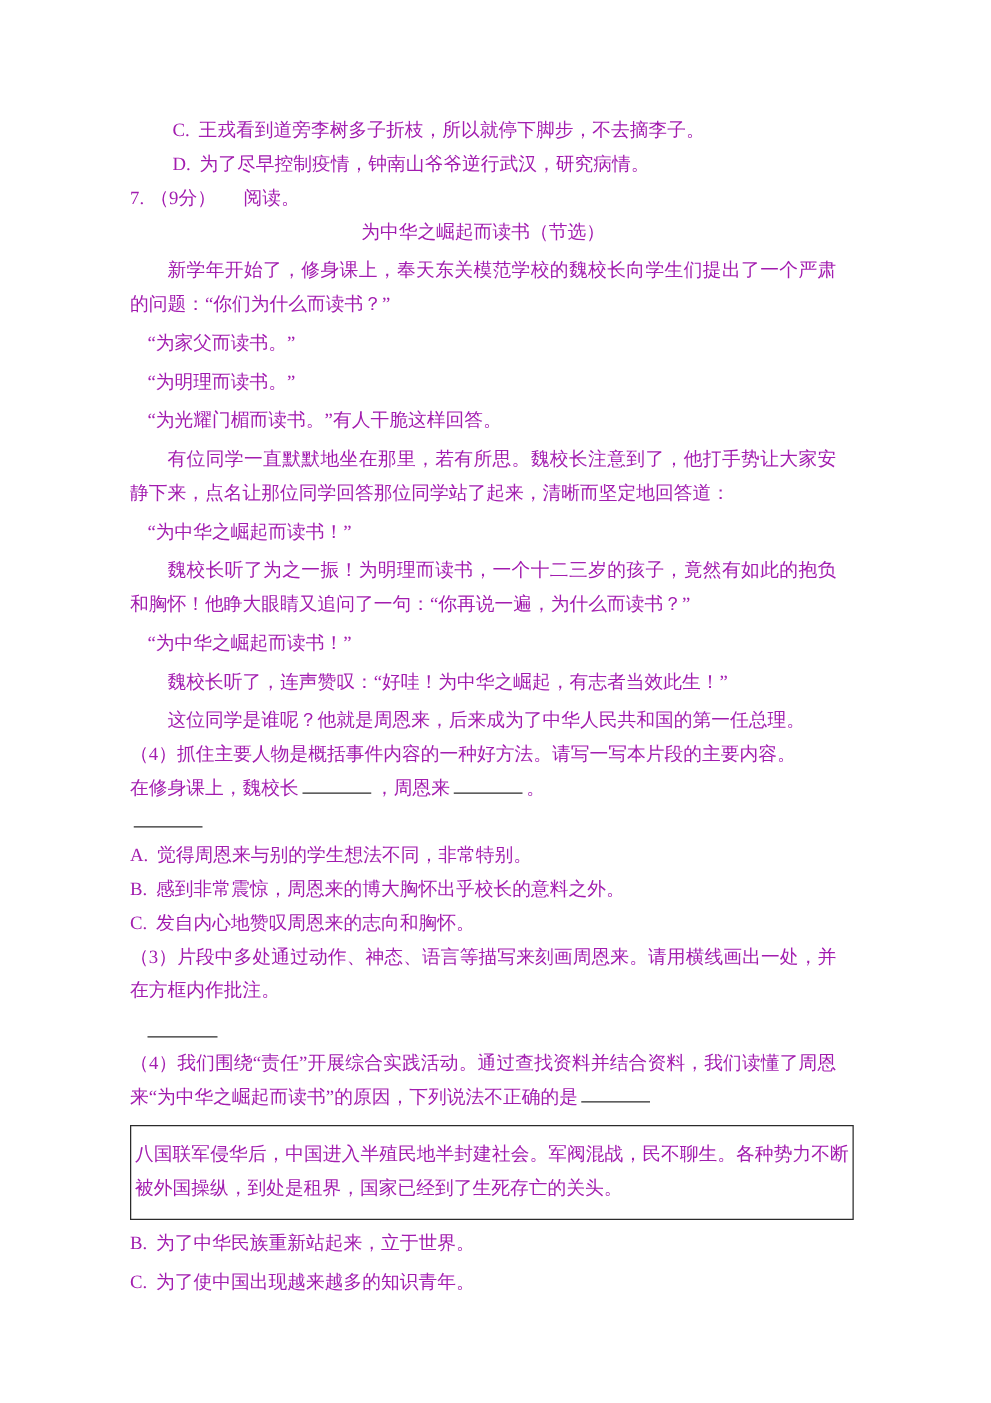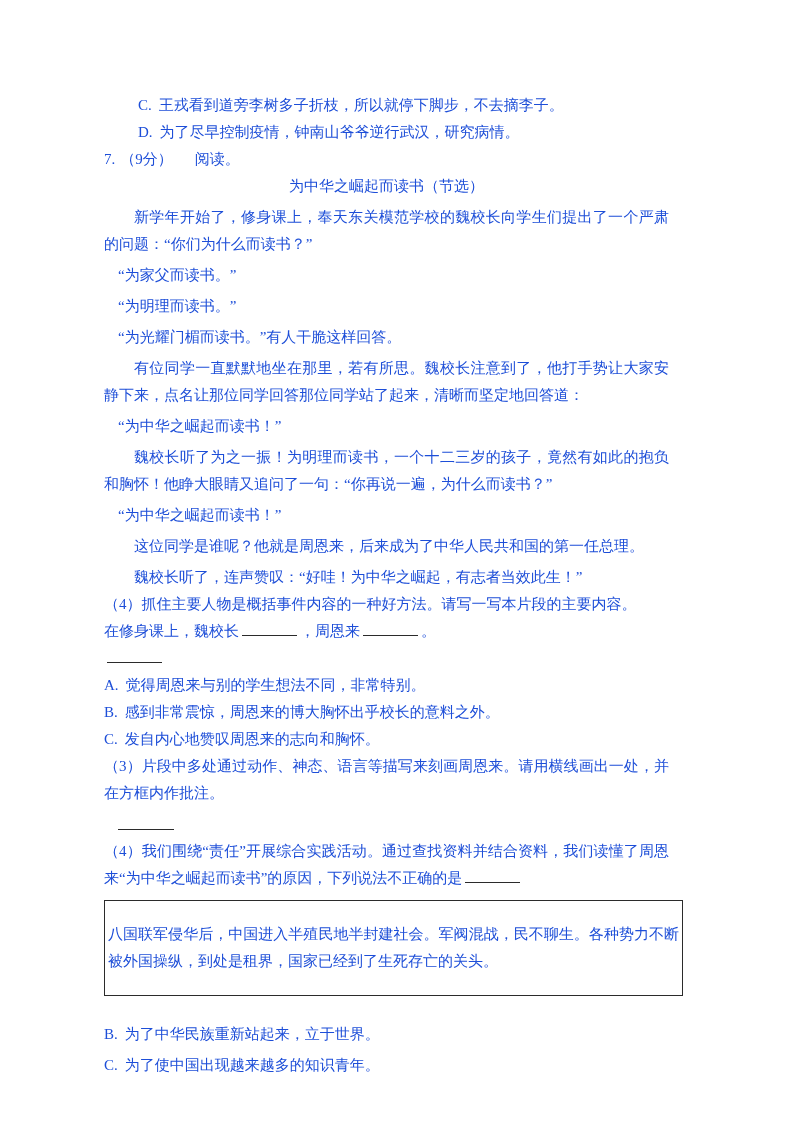--- a/index.html
+++ b/index.html
@@ -9,21 +9,21 @@
   }
   .page {
     position: relative;
     width: 793px;
     height: 1122px;
     background: #ffffff;
     overflow: hidden;
     font-family: "Liberation Serif", "DejaVu Serif", serif;
     font-size: 15px;
     line-height: 27px;
-    color: #1d4ed8;
+    color: #a21caf;
   }
   .content {
     position: absolute;
     left: 104px;
     top: 92px;
     width: 565px;
   }
   p { margin: 0; }
 
   
@@ -58,22 +58,22 @@
 
   .answer-line {
     width: 56px;
     height: 0;
     border-bottom: 1px solid #2b2b2b;
     margin: 22px 0 8px 14px;
   }
 
   .context-box {
     border: 1px solid #2b2b2b;
-    margin: 8px -14px 25px 0;
-    padding: 20px 3px;
+    margin: 8px -14px 6px 0;
+    padding: 10px 3px;
     text-align: justify;
   }
   .bottom-option { margin-top: 4px; }
 </style>
 </head>
 <body>
 
 <div class="page">
   <div class="content">
 
@@ -86,22 +86,22 @@
 
     <div class="passage">
       <p class="indent-2">新学年开始了，修身课上，奉天东关模范学校的魏校长向学生们提出了一个严肃的问题：“你们为什么而读书？”</p>
       <p class="indent-1">“为家父而读书。”</p>
       <p class="indent-1">“为明理而读书。”</p>
       <p class="indent-1">“为光耀门楣而读书。”有人干脆这样回答。</p>
       <p class="indent-2">有位同学一直默默地坐在那里，若有所思。魏校长注意到了，他打手势让大家安静下来，点名让那位同学回答那位同学站了起来，清晰而坚定地回答道：</p>
       <p class="indent-1">“为中华之崛起而读书！”</p>
       <p class="indent-2">魏校长听了为之一振！为明理而读书，一个十二三岁的孩子，竟然有如此的抱负和胸怀！他睁大眼睛又追问了一句：“你再说一遍，为什么而读书？”</p>
       <p class="indent-1">“为中华之崛起而读书！”</p>
+      <p class="indent-2">魏校长听了，连声赞叹：“好哇！为中华之崛起，有志者当效此生！”</p>
       <p class="indent-2">这位同学是谁呢？他就是周恩来，后来成为了中华人民共和国的第一任总理。</p>
-      <p class="indent-2">魏校长听了，连声赞叹：“好哇！为中华之崛起，有志者当效此生！”</p>
     </div>
 
     <div class="questions">
 
       <p>（4）抓住主要人物是概括事件内容的一种好方法。请写一写本片段的主要内容。</p>
       <p><span>在修身课上，魏校长</span><span class="blank"></span><span>，周恩来</span><span class="blank"></span><span>。</span></p>
 
       <p><span class="blank"></span></p>
       <p><span class="opt-label">A.</span><span>觉得周恩来与别的学生想法不同，非常特别。</span></p>
       <p><span class="opt-label">B.</span><span>感到非常震惊，周恩来的博大胸怀出乎校长的意料之外。</span></p>

